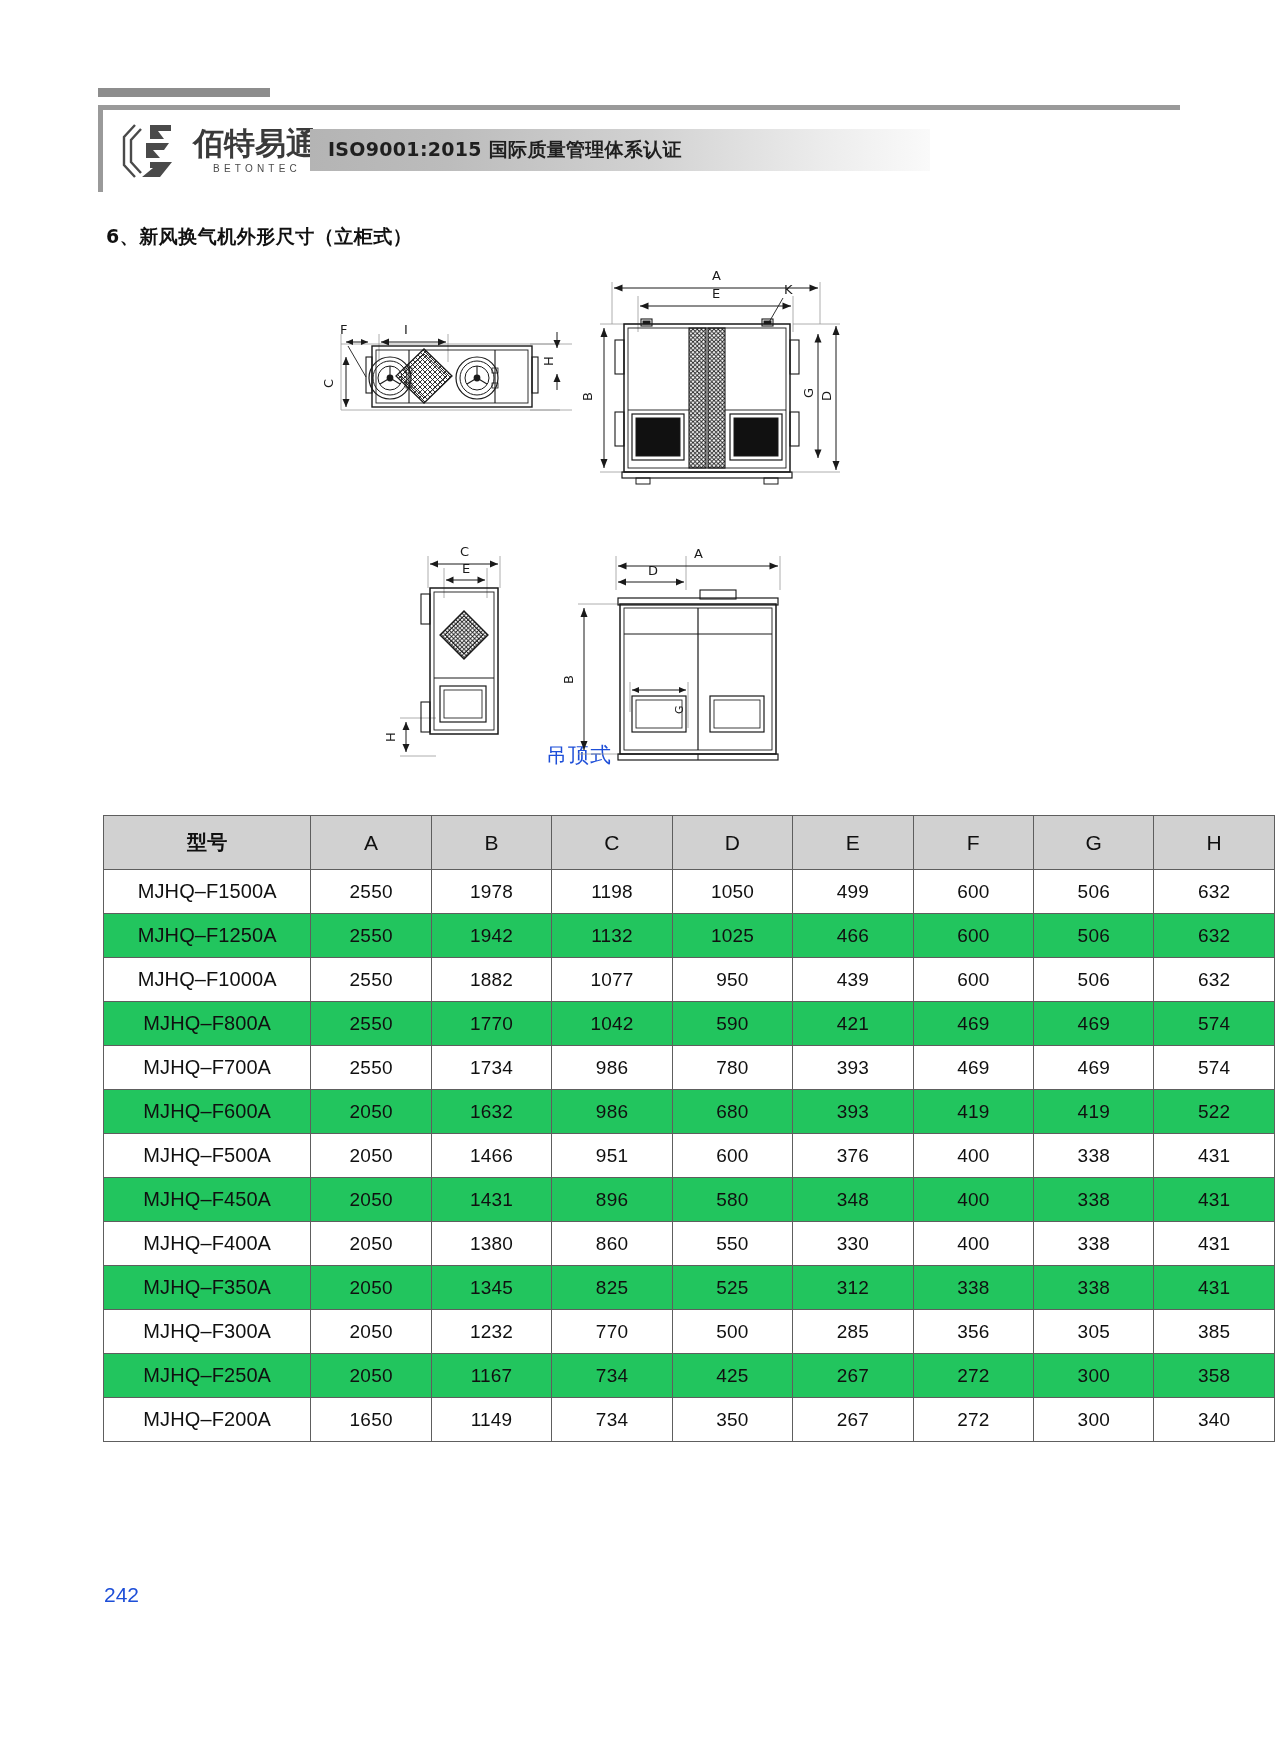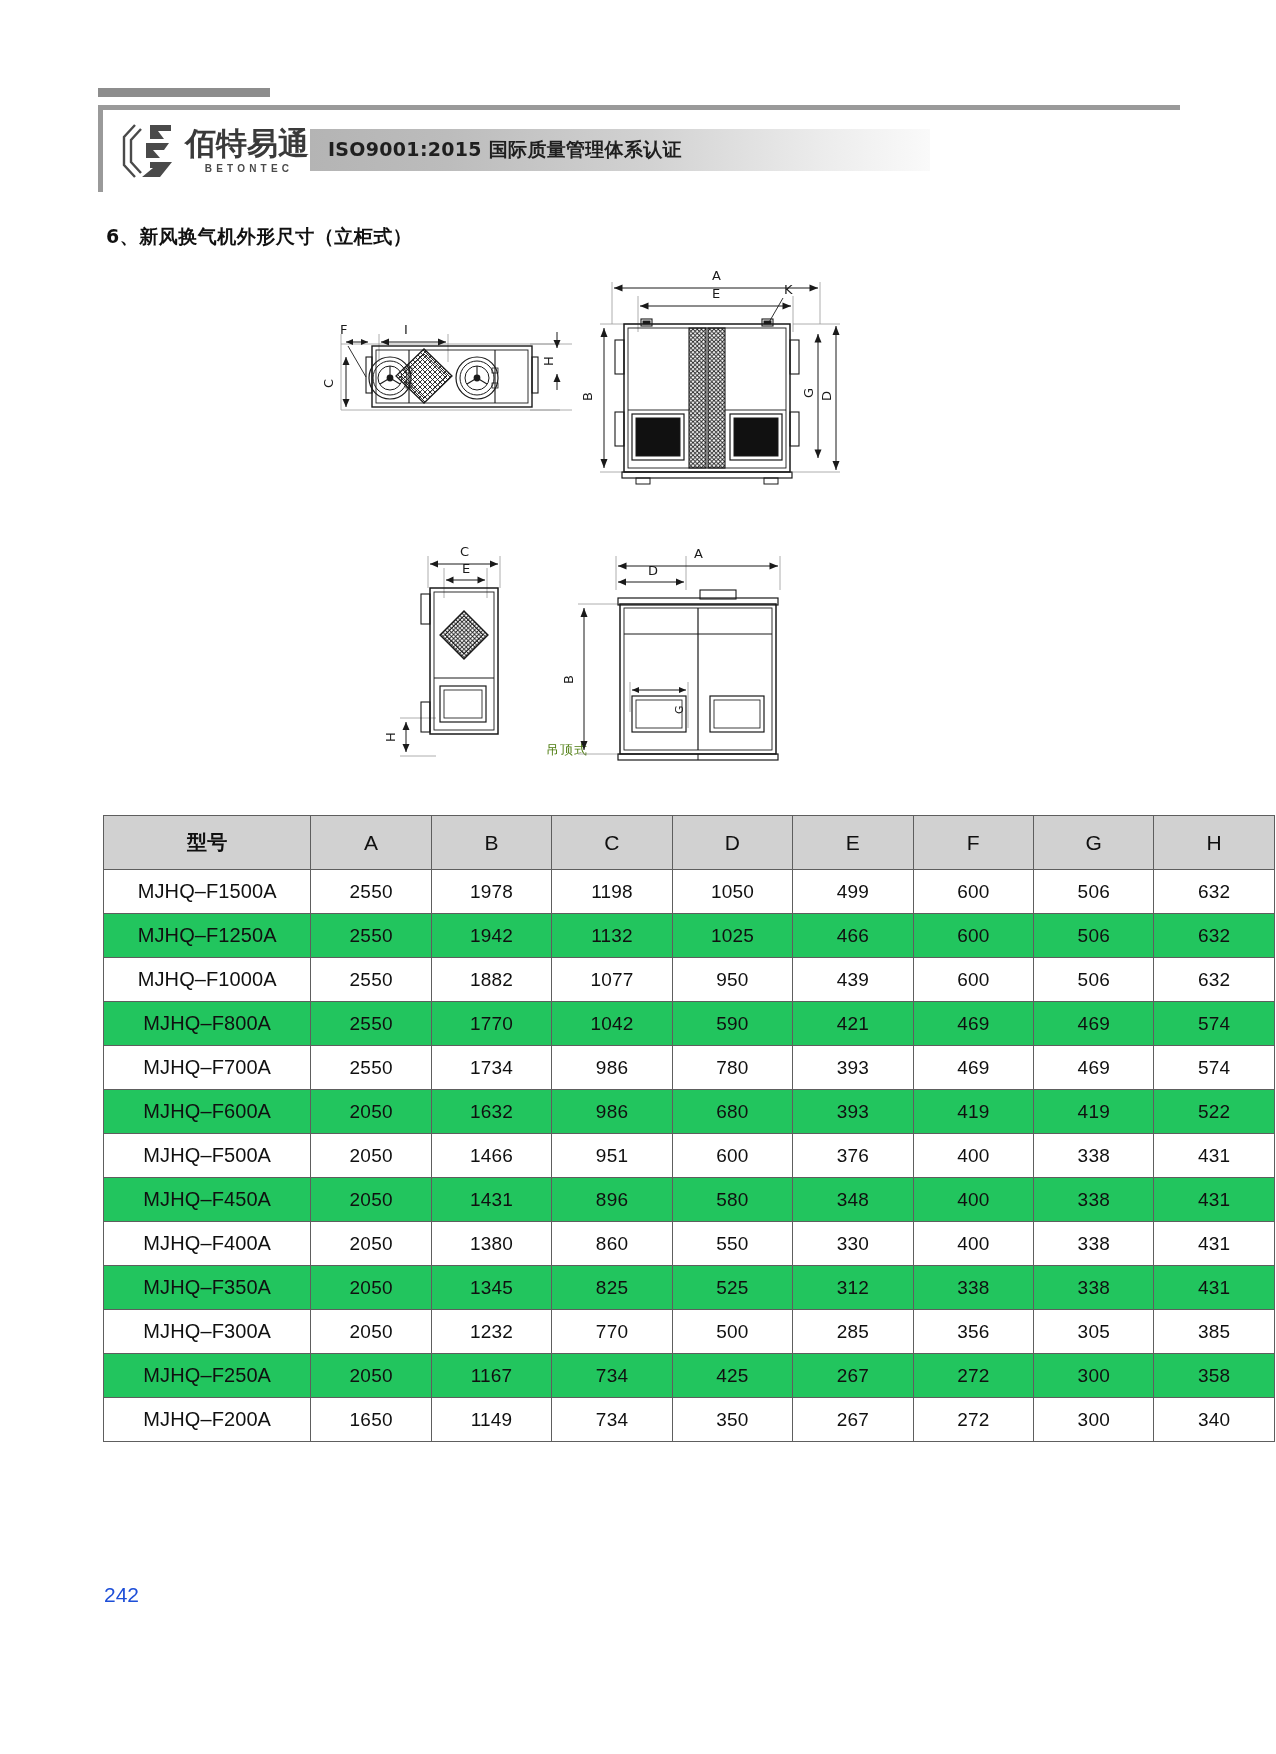--- a/index.html
+++ b/index.html
@@ -48,21 +48,21 @@
     width: 5px;
     height: 87px;
     background: #9a9a9a;
   }
   .logo-block {
     position: absolute;
     left: 22px;
     top: 32px;
     display: flex;
     align-items: center;
-    gap: 9px;
+    gap: 17px;
   }
   .logo-mark {
     width: 56px;
     height: 62px;
     display: block;
   }
   .logo-wordmark {
     display: flex;
     flex-direction: column;
     align-items: center;
@@ -70,21 +70,21 @@
   }
   .logo-cn {
     font-size: 31px;
     font-weight: 700;
     letter-spacing: 0px;
     color: #3a3a3a;
     font-family: "DejaVu Sans", "Liberation Sans", sans-serif;
   }
   .logo-en {
     font-size: 10px;
-    font-weight: 700;
+    font-weight: 400;
     letter-spacing: 4.2px;
     color: #4a4a4a;
     margin-top: 5px;
     padding-left: 4px;
   }
   .iso-bar {
     position: absolute;
     left: 212px;
     top: 41px;
     width: 620px;
@@ -120,22 +120,22 @@
     left: 0;
     top: 262px;
     width: 1276px;
     height: 560px;
   }
   .drawing-svg {
     display: block;
   }
   .fig-caption {
     position: absolute;
-    font-size: 13px;
-    color: #4d7c0f;
+    font-size: 21px;
+    color: #1d4ed8;
     font-family: Liberation Serif, serif;
     letter-spacing: 1px;
   }
   .cap-ceiling { left: 546px; top: 479px; }
   .cap-cabinet { left: 558px; top: 747px; }
 
   
   .spec-table-wrap {
     position: absolute;
     left: 103px;

